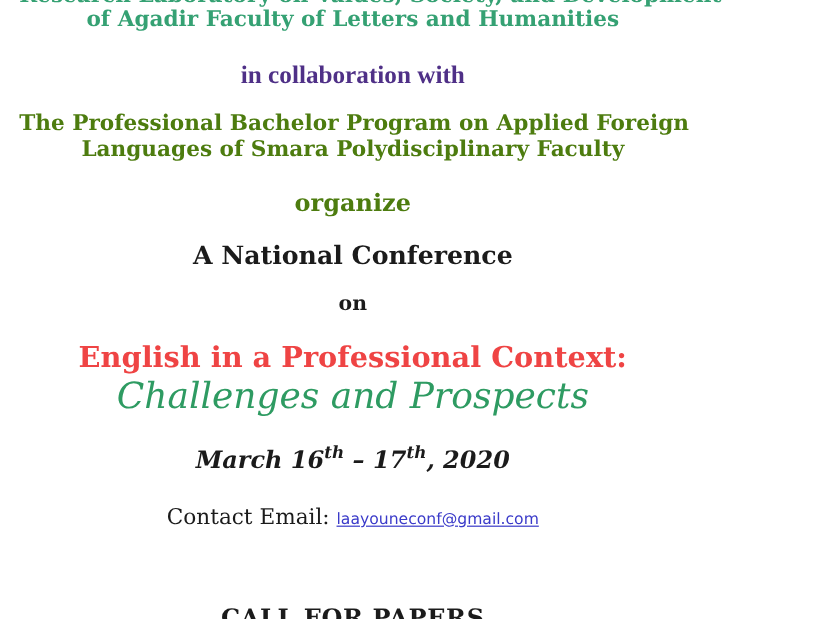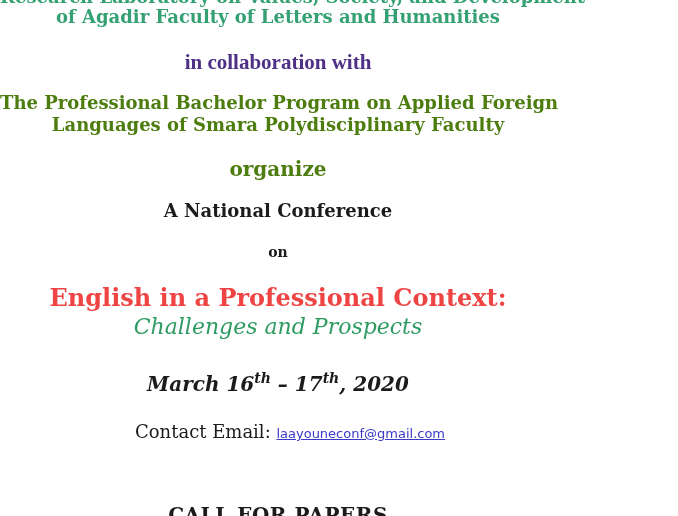--- a/index.html
+++ b/index.html
@@ -16,44 +16,44 @@
   }
   .page {
     position: absolute;
     inset: 0;
     width: 678px;
     height: 516px;
     overflow: hidden;
   }
   .line {
     position: absolute;
-    left: 0;
+    left: 16px;
     width: 556px;
     text-align: center;
     white-space: nowrap;
     line-height: 1.15;
   }
   .green  { color: #35a173; font-weight: bold; }
   .purple { color: #4f3087; font-weight: bold; }
   .blue   { color: #4d7c0f; font-weight: bold; }
   .black  { color: #1b1b1b; font-weight: bold; }
 
   .lab-line1 { top: -13px; font-size: 18px; }
   .lab-line2 { top: 7px;   font-size: 18px; }
   .collab    { top: 50px;  font-size: 21px; font-family: Liberation Serif, serif; }
   .prog-line1{ top: 93px;  font-size: 18px; }
   .prog-line2{ top: 115px; font-size: 18px; }
   .organize  { top: 158px; font-size: 20px; }
-  .conf-intro{ top: 201px; font-size: 18px; }
-  .conf-on   { top: 244px; font-size: 14px; }
+  .conf-intro{ top: 201px; font-size: 21px; }
+  .conf-on   { top: 244px; font-size: 17px; }
   .conf-title{ top: 284px; font-size: 24px; color: #ef4444; font-weight: bold; }
-  .conf-sub  { top: 314px; font-size: 22px; color: #2e9b62; font-style: italic; }
+  .conf-sub  { top: 314px; font-size: 30px; color: #2e9b62; font-style: italic; }
   .conf-date { top: 370px; font-size: 20px; font-style: italic; }
   .conf-date sup { font-size: 14px; }
-  .contact   { top: 422px; font-size: 18px; font-weight: normal; color: #1b1b1b; margin-left: 12px; }
+  .contact   { top: 422px; font-size: 18px; font-weight: normal; color: #1b1b1b; }
   .contact .label { font-weight: normal; }
   .email-link {
     font-family: "DejaVu Sans", "Liberation Sans", sans-serif;
     font-size: 13px;
     color: #3a3ac9;
     text-decoration: underline;
     font-weight: normal;
   }
   .cfp { top: 504px; font-size: 20px; letter-spacing: 0.5px; }
 </style>

